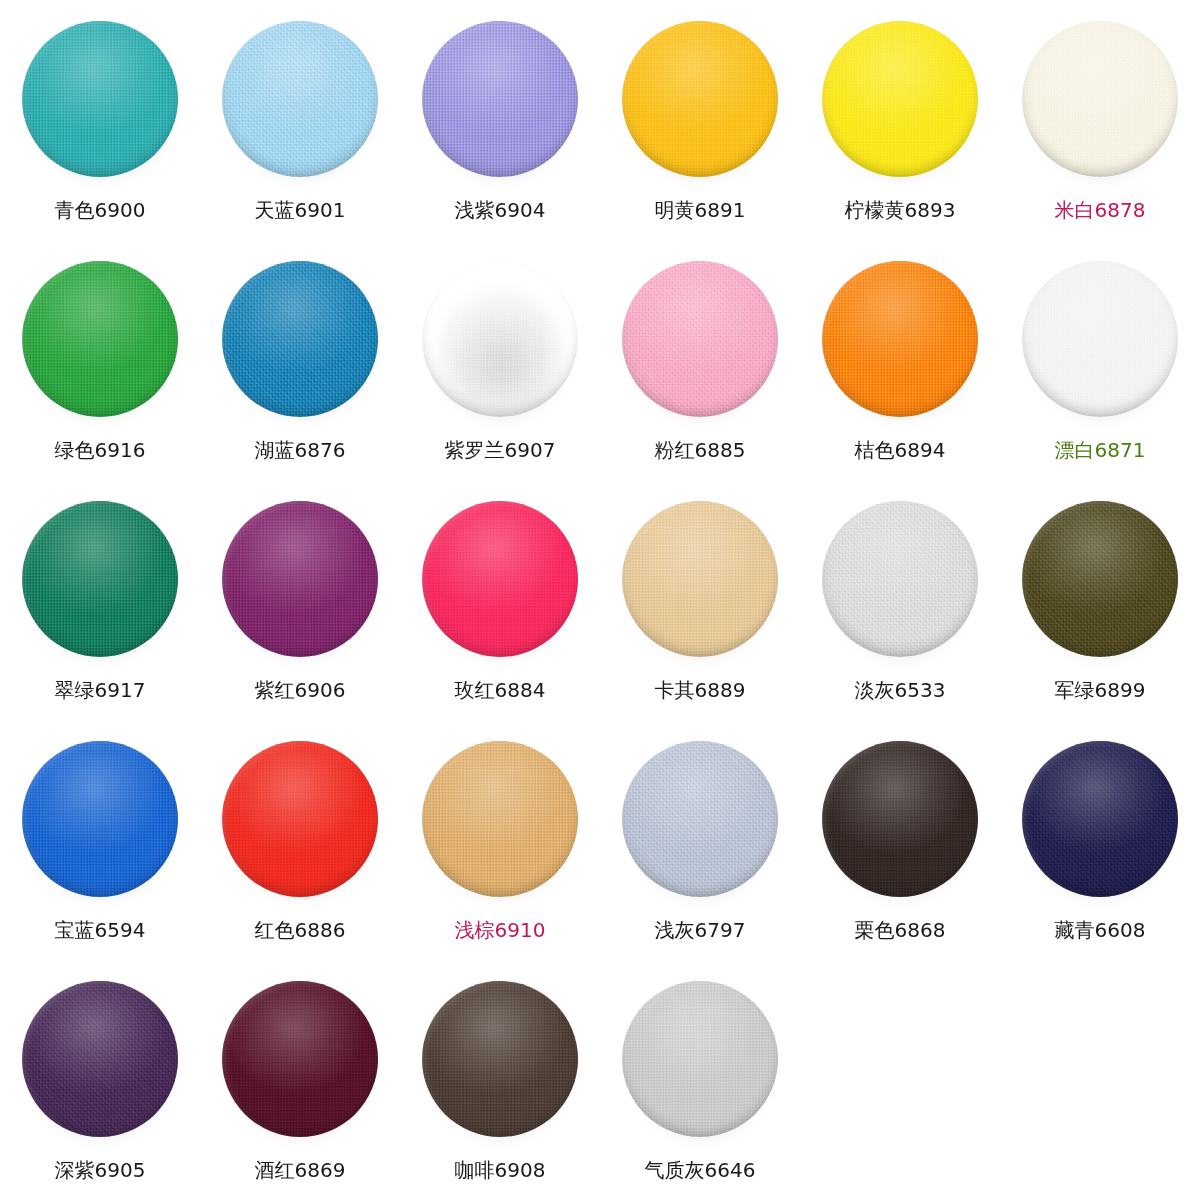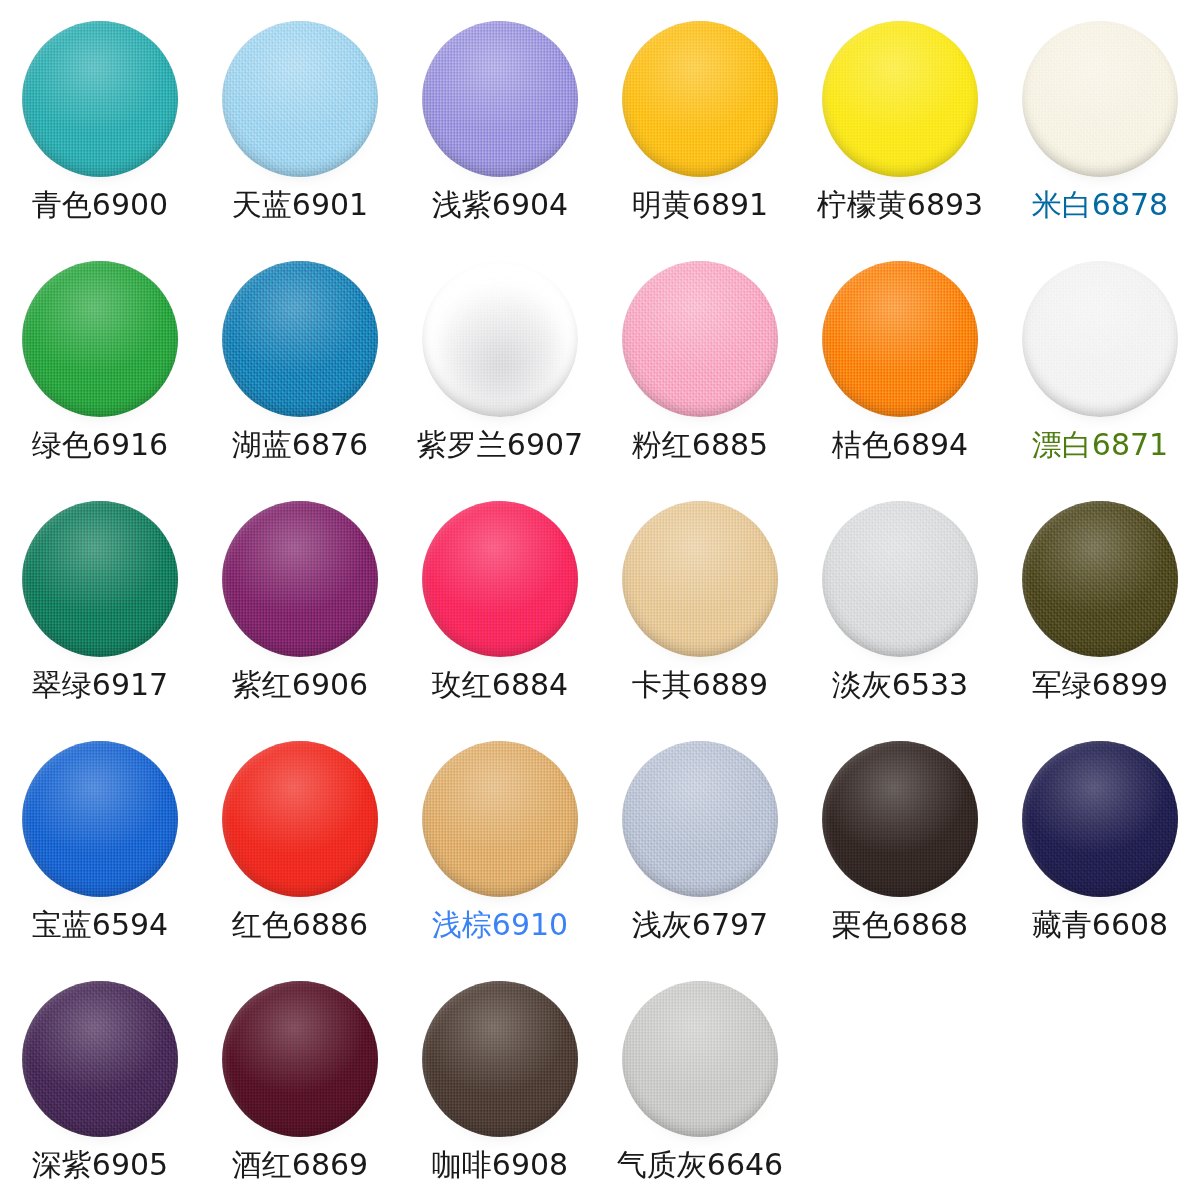--- a/index.html
+++ b/index.html
@@ -129,21 +129,21 @@
     pointer-events: none;
   }
 
   
   .swatch-label {
     position: absolute;
     bottom: 20px;
     left: 0;
     right: 0;
     text-align: center;
-    font-size: 30px;
+    font-size: 20px;
     line-height: 1;
     color: #1a1a1a;
     font-family: "DejaVu Sans", "Liberation Sans", sans-serif;
     letter-spacing: 0px;
     white-space: nowrap;
   }
 </style>
 </head>
 <body>
 
@@ -207,21 +207,21 @@
     <div class="swatch-cell">
       <div class="button-wrap">
         <div class="button-shadow"></div>
         <div class="button-disc" style="background: rgb(247, 243, 228);">
           <div class="weave"></div>
           <div class="weave-diag"></div>
           <div class="dome-light"></div>
           <div class="dome-rim"></div>
         </div>
       </div>
-      <div class="swatch-label" style="color: #0369a1; margin-top: 48px;">米白6878</div>
+      <div class="swatch-label" style="color: #be185d; margin-top: 48px;">米白6878</div>
     </div>
     <div class="swatch-cell">
       <div class="button-wrap">
         <div class="button-shadow"></div>
         <div class="button-disc" style="background: rgb(43, 162, 63);">
           <div class="weave"></div>
           <div class="dome-light"></div>
           <div class="dome-rim"></div>
         </div>
       </div>
@@ -377,21 +377,21 @@
     </div>
     <div class="swatch-cell">
       <div class="button-wrap">
         <div class="button-shadow"></div>
         <div class="button-disc" style="background: rgb(222, 172, 106);">
           <div class="weave"></div>
           <div class="dome-light"></div>
           <div class="dome-rim"></div>
         </div>
       </div>
-      <div class="swatch-label" style="color: #3b82f6; text-align: center;">浅棕6910</div>
+      <div class="swatch-label" style="color: #be185d; text-align: center;">浅棕6910</div>
     </div>
     <div class="swatch-cell">
       <div class="button-wrap">
         <div class="button-shadow"></div>
         <div class="button-disc" style="background: rgb(185, 194, 212);">
           <div class="weave"></div>
           <div class="weave-diag"></div>
           <div class="dome-light"></div>
           <div class="dome-rim"></div>
         </div>

